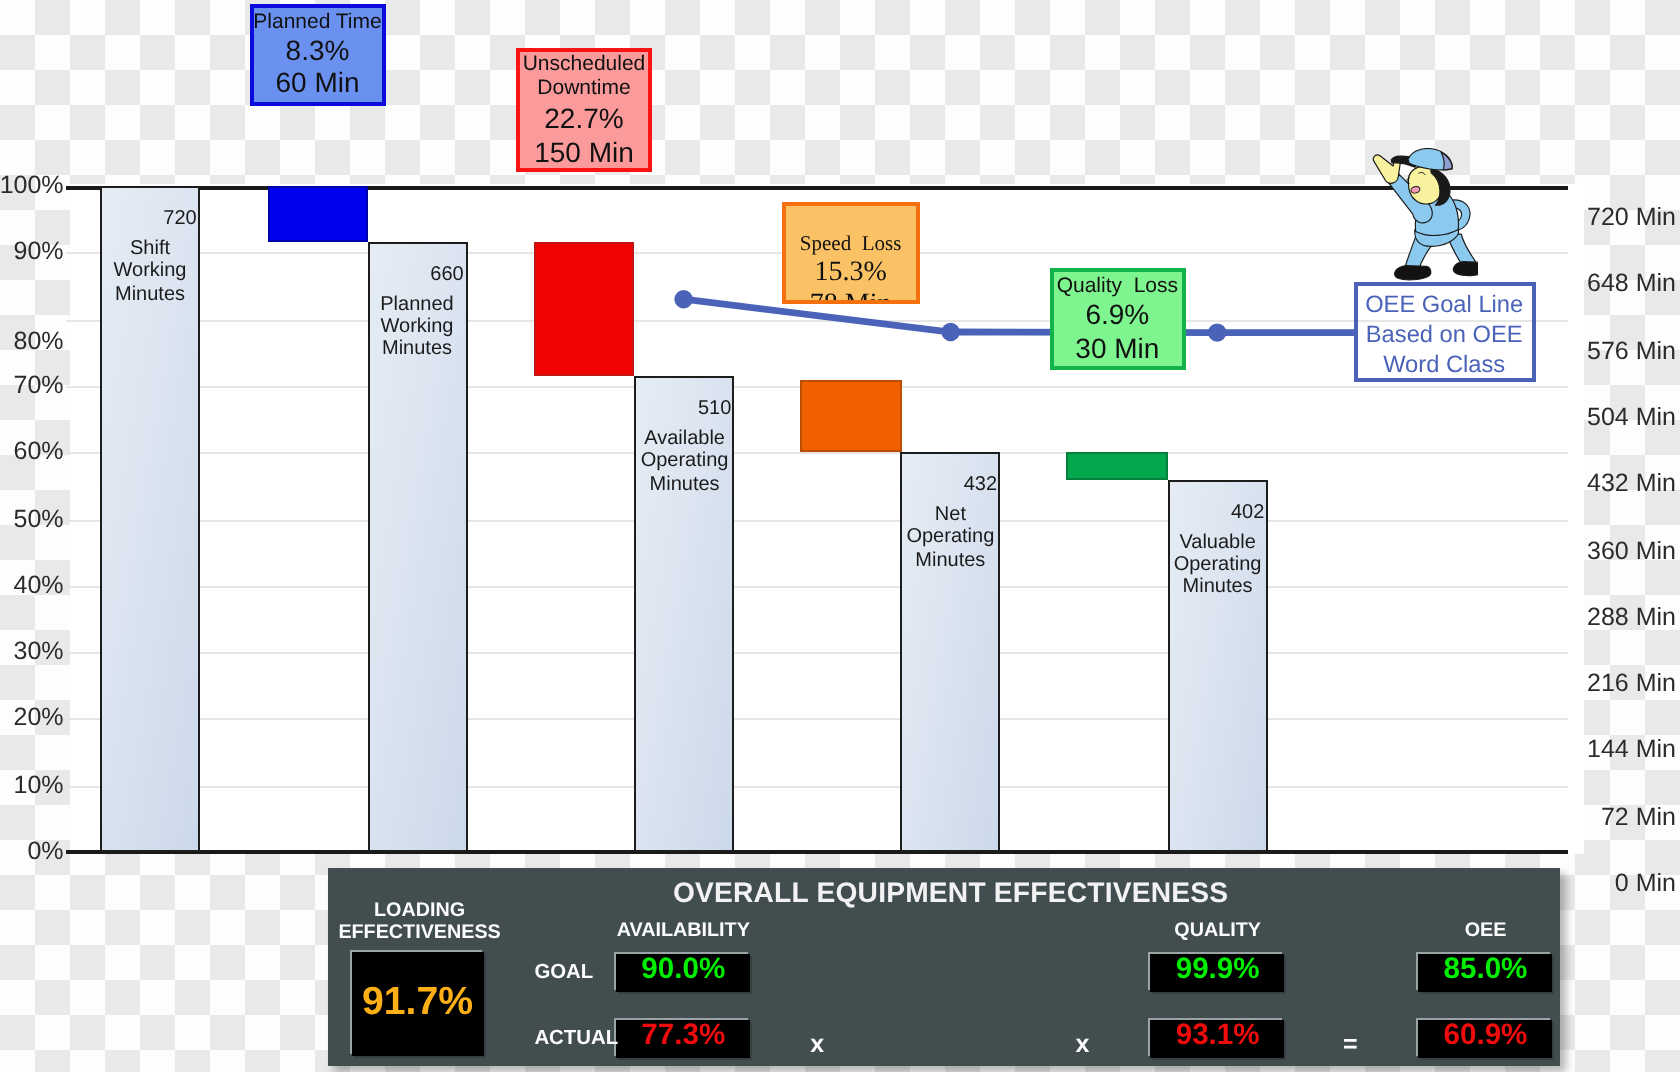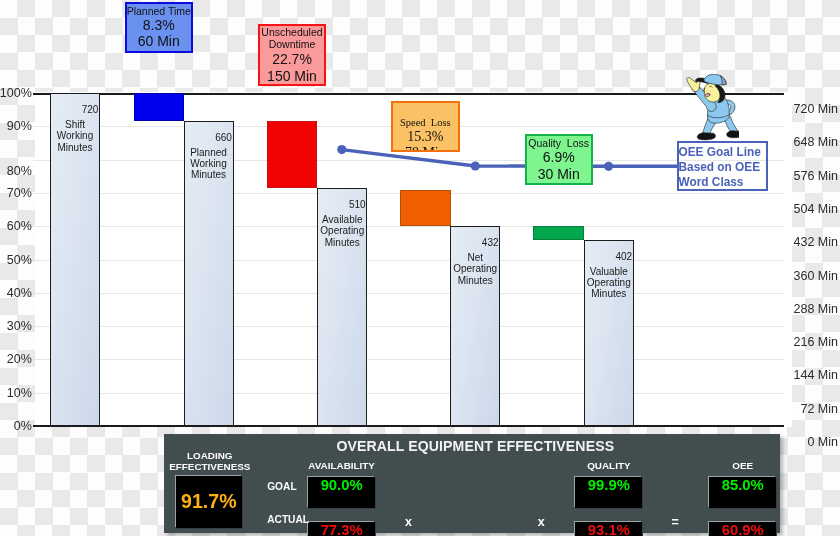--- a/index.html
+++ b/index.html
@@ -27,38 +27,38 @@
   .cal{position:absolute;box-sizing:border-box;text-align:center;color:#111;overflow:hidden;}
   .cal .ct{font-size:10.5px;line-height:12.3px;white-space:pre;}
   .cal .cv{font-size:14px;line-height:16.3px;}
   .cal-blue{background:#6b91f0;border:2.6px solid #0b0bdd;padding-top:1px;}
   .cal-red{background:#fa9a9a;border:2.6px solid #f81414;padding-top:1.2px;}
   .cal-red .ct{line-height:11.8px;}
   .cal-red .cv{line-height:16.6px;}
   .cal-orange{background:#fbc265;border:2.6px solid #f4700d;padding-top:14px;font-family:Liberation Serif, serif;}
   .cal-green{background:#7ef58f;border:2.6px solid #12b34a;padding-top:1px;}
   .goalbox{position:absolute;left:676.5px;top:140.5px;width:91.2px;height:50.4px;box-sizing:border-box;
-     border:2.1px solid #4a62b8;background:transparent;
-     color:#4a62b8;font-weight:bold;font-size:11.85px;line-height:14.9px;padding-top:2.9px;}
+     border:2.1px solid #4a62b8;background:transparent;text-align:center;
+     color:#4a62b8;font-weight:normal;font-size:11.85px;line-height:14.9px;padding-top:2.9px;}
   .panel{position:absolute;left:163.8px;top:434px;width:616px;height:99px;background:#414d4f;
       box-shadow:3px 3px 4px rgba(0,0,0,0.28);}
   .panel .ptitle{position:absolute;left:3.5px;width:616px;top:5.2px;text-align:center;color:#f2f2f2;
       font-weight:bold;font-size:14.1px;letter-spacing:0.1px;line-height:14px;}
   .loadblk{position:absolute;left:0px;top:0px;width:100px;}
   .lblhd{position:absolute;left:-4px;width:100px;top:15.5px;text-align:center;color:#fcfcfc;
       font-weight:bold;font-size:9.9px;line-height:11.2px;}
   .lcell{position:absolute;left:12px;top:41.6px;width:66px;height:52.8px;background:#000;box-shadow:-1px -1px 0 0 #9aa3a5, 1px 1px 0 0 #363f41;
       color:#fcb015;font-weight:bold;font-size:19.6px;display:flex;align-items:center;justify-content:center;}
   .rowlbl{position:absolute;color:#fcfcfc;font-weight:bold;font-size:10.2px;line-height:11px;
       left:103.4px;z-index:3;}
   .rowlbl.goal{top:46.6px;}
   .rowlbl.actual{top:80.1px;}
   .col{position:absolute;top:26px;width:67.3px;}
   .colhd{text-align:center;color:#fcfcfc;font-weight:bold;font-size:9.9px;line-height:11px;}
-  .cell{height:31px;background:#000;font-weight:bold;font-size:14.8px;box-shadow:-1px -1px 0 0 #9aa3a5, 1px 1px 0 0 #363f41;
+  .cell{height:19px;background:#000;font-weight:bold;font-size:14.8px;box-shadow:-1px -1px 0 0 #9aa3a5, 1px 1px 0 0 #363f41;
       text-align:center;line-height:16.5px;box-sizing:border-box;}
   .cell.g{color:#00ef00;margin-top:6px;}
   .cell.a{color:#f00c0c;margin-top:14.3px;}
   .op{position:absolute;color:#fcfcfc;font-weight:bold;font-size:12.5px;top:80.5px;
       transform:translateX(-50%);}
   .axL{position:absolute;left:0;top:0;width:34px;height:536px;}
   .axR{position:absolute;left:784px;top:16px;width:56px;height:536px;}
   .axL .tk{position:absolute;right:2.2px;font-size:12.5px;color:#2b2b2b;white-space:nowrap;
       transform:translateY(-50%);line-height:13px;}
   .axR .tk{position:absolute;right:2px;font-size:12.5px;color:#2b2b2b;white-space:nowrap;

